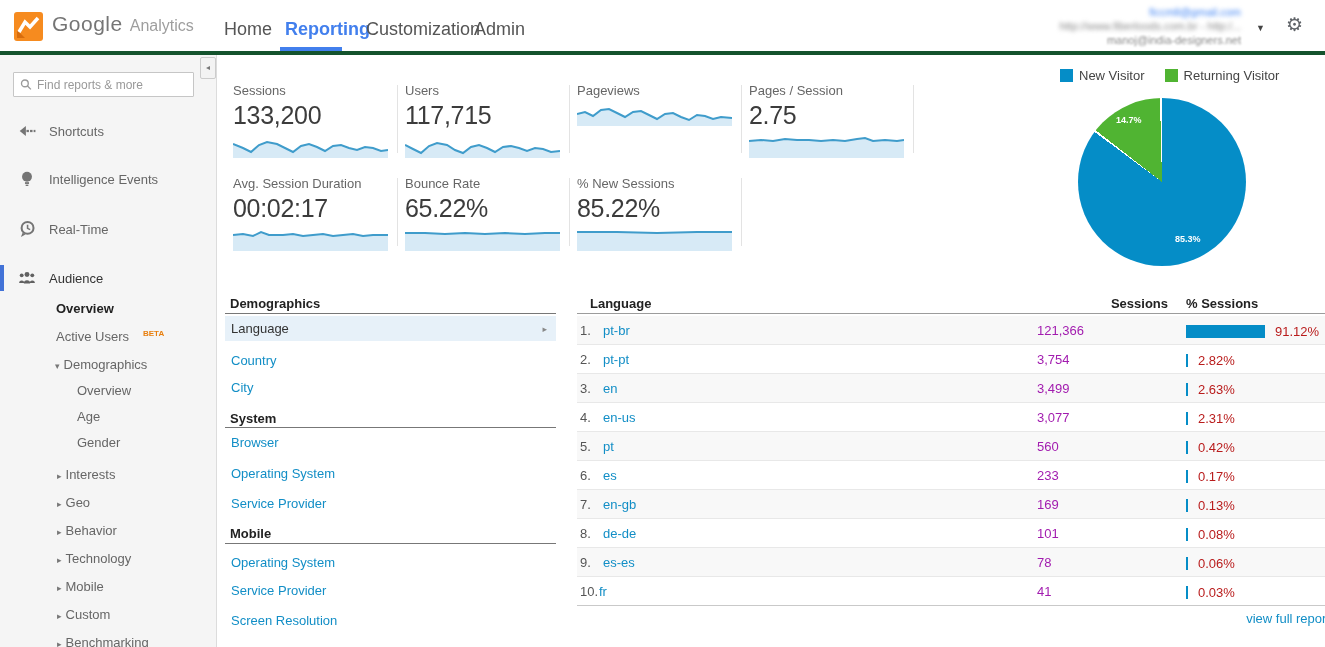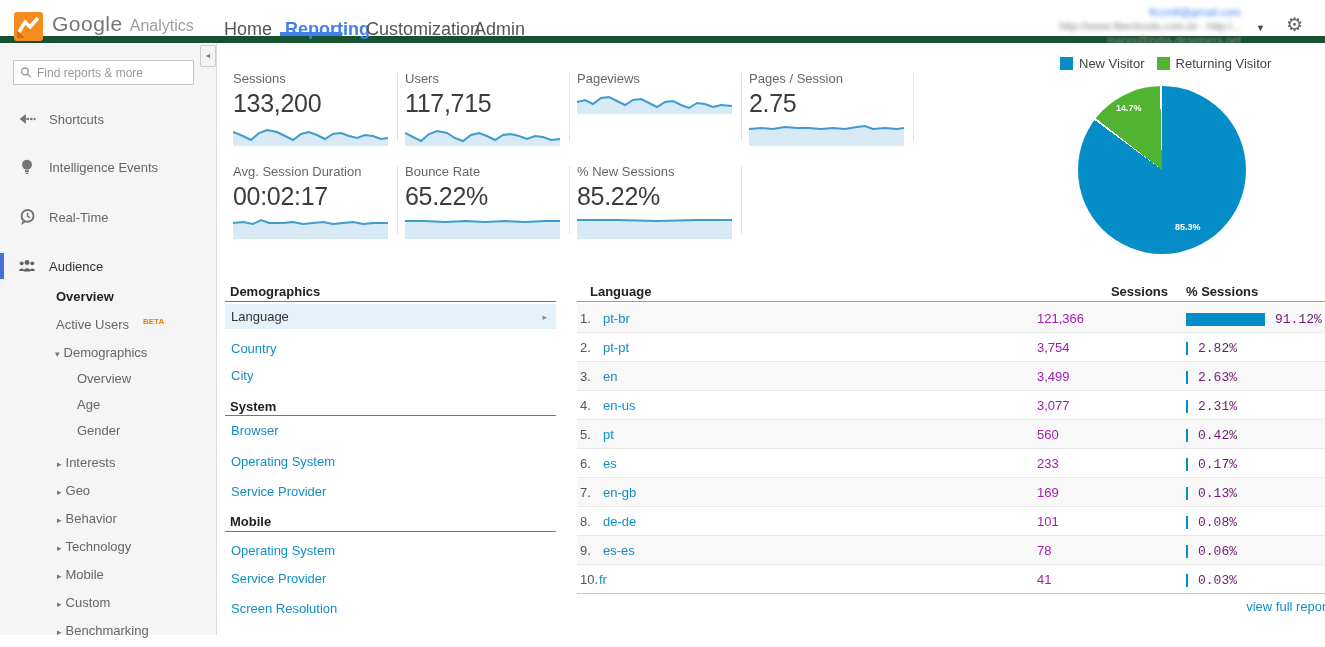--- a/index.html
+++ b/index.html
@@ -1,20 +1,20 @@
 <!DOCTYPE html>
 <html><head>
 <meta charset="utf-8">
 <style>
   * { margin:0; padding:0; box-sizing:border-box; }
   html,body { width:1325px; height:647px; overflow:hidden; background:#fff;
     font-family:"Liberation Sans","DejaVu Sans",sans-serif; font-size:13px; color:#333; }
 
   
-  .hdr { position:relative; height:43px; background:#fff; border-bottom:7px solid #14532d; }
+  .hdr { position:relative; height:55px; background:#fff; border-bottom:4px solid #14532d; }
   .logo { position:absolute; left:14px; top:12px; display:flex; align-items:baseline; }
   .logo-box { width:29px; height:29px; background:#f68b1f; border-radius:3px; margin-right:9px; align-self:center; }
   .brand { font-size:21px; color:#757575; letter-spacing:0.5px; }
   .product { font-size:16px; color:#9e9e9e; margin-left:7px; }
   .nav-tab { position:absolute; top:19px; font-size:18px; color:#555; cursor:pointer; }
   .nav-tab.active { color:#427fed; font-weight:bold; }
   .tab-underline { position:absolute; left:280px; bottom:0; width:62px; height:4px; background:#427fed; }
   .acct { position:absolute; right:84px; top:5px; text-align:right; font-size:11px; line-height:14px; }
   .acct-l1 { color:#4285f4; filter:blur(2px); }
   .acct-l2 { color:#8a8a8a; filter:blur(2px); }
@@ -46,21 +46,21 @@
   .beta { font-size:8px; color:#e87f0e; vertical-align:super; margin-left:14px; font-weight:bold; }
 
   
   .card { position:absolute; width:158px; }
   .card-title { font-size:13px; color:#666; }
   .card-value { font-size:25px; color:#3c3c3c; margin-top:3px; letter-spacing:-0.3px; }
   .card svg { display:block; margin-top:2px; }
   .vdiv { position:absolute; width:1px; background:#e3e3e3; }
 
   
-  .legend { position:absolute; left:843px; top:13px; display:flex; gap:12px; align-items:flex-start; font-size:13px; color:#444; }
+  .legend { position:absolute; left:843px; top:13px; display:flex; gap:20px; align-items:flex-start; font-size:13px; color:#444; }
   .legend-item { display:flex; align-items:center; gap:6px; }
   .swatch { width:13px; height:13px; display:inline-block; }
   .pie { position:absolute; left:861px; top:43px; width:168px; height:168px; border-radius:50%;
     background:conic-gradient(#058dc7 0deg 306.6deg, #fff 306.6deg 308deg, #50b432 308deg 358.6deg, #fff 358.6deg 360deg); }
   .pie-label { position:absolute; font-size:9px; font-weight:bold; color:#fff; }
 
   
   .menu-h { position:absolute; left:13px; font-size:13px; font-weight:bold; color:#222; }
   .menu-line { position:absolute; left:8px; width:331px; height:1px; background:#777; }
   .menu-sel { position:absolute; left:8px; width:331px; height:25px; background:#e7f1f9; display:flex; align-items:center; cursor:pointer; }
@@ -72,21 +72,21 @@
   .tbl-h { position:absolute; font-size:13px; font-weight:bold; color:#222; }
   .tbl-line { position:absolute; left:360px; width:748px; height:1px; background:#9c9c9c; }
   .trow { position:absolute; left:360px; width:748px; height:29px; border-bottom:1px solid #e8e8e8; }
   .trow.odd { background:#f8f8f8; }
   .trow.last { border-bottom:1px solid #c9c9c9; }
   .trow .rank { position:absolute; left:3px; top:7px; width:21px; color:#555; }
   .trow .lang { position:absolute; left:26px; top:7px; color:#128ec6; cursor:pointer; }
   .trow .sess { position:absolute; left:460px; top:7px; width:131px; text-align:left; color:#a21caf; }
   .trow .pctgrp { position:absolute; left:609px; top:8px; display:flex; align-items:center; gap:10px; }
   .bar { height:13px; background:#058dc7; }
-  .pct { color:#701a75;font-family:Liberation Mono, monospace; }
+  .pct { color:#b91c1c; }
   .vfr { position:absolute; top:556px; right:-5px; color:#128ec6; font-size:13px; cursor:pointer; }
 </style>
 </head>
 <body>
 
 <div class="hdr">
   <div class="logo">
     <div class="logo-box">
       <svg width="29" height="29" viewBox="0 0 29 29">
         <path d="M3,26 L3,18 L11,26 Z" fill="#d86c0c"></path>

